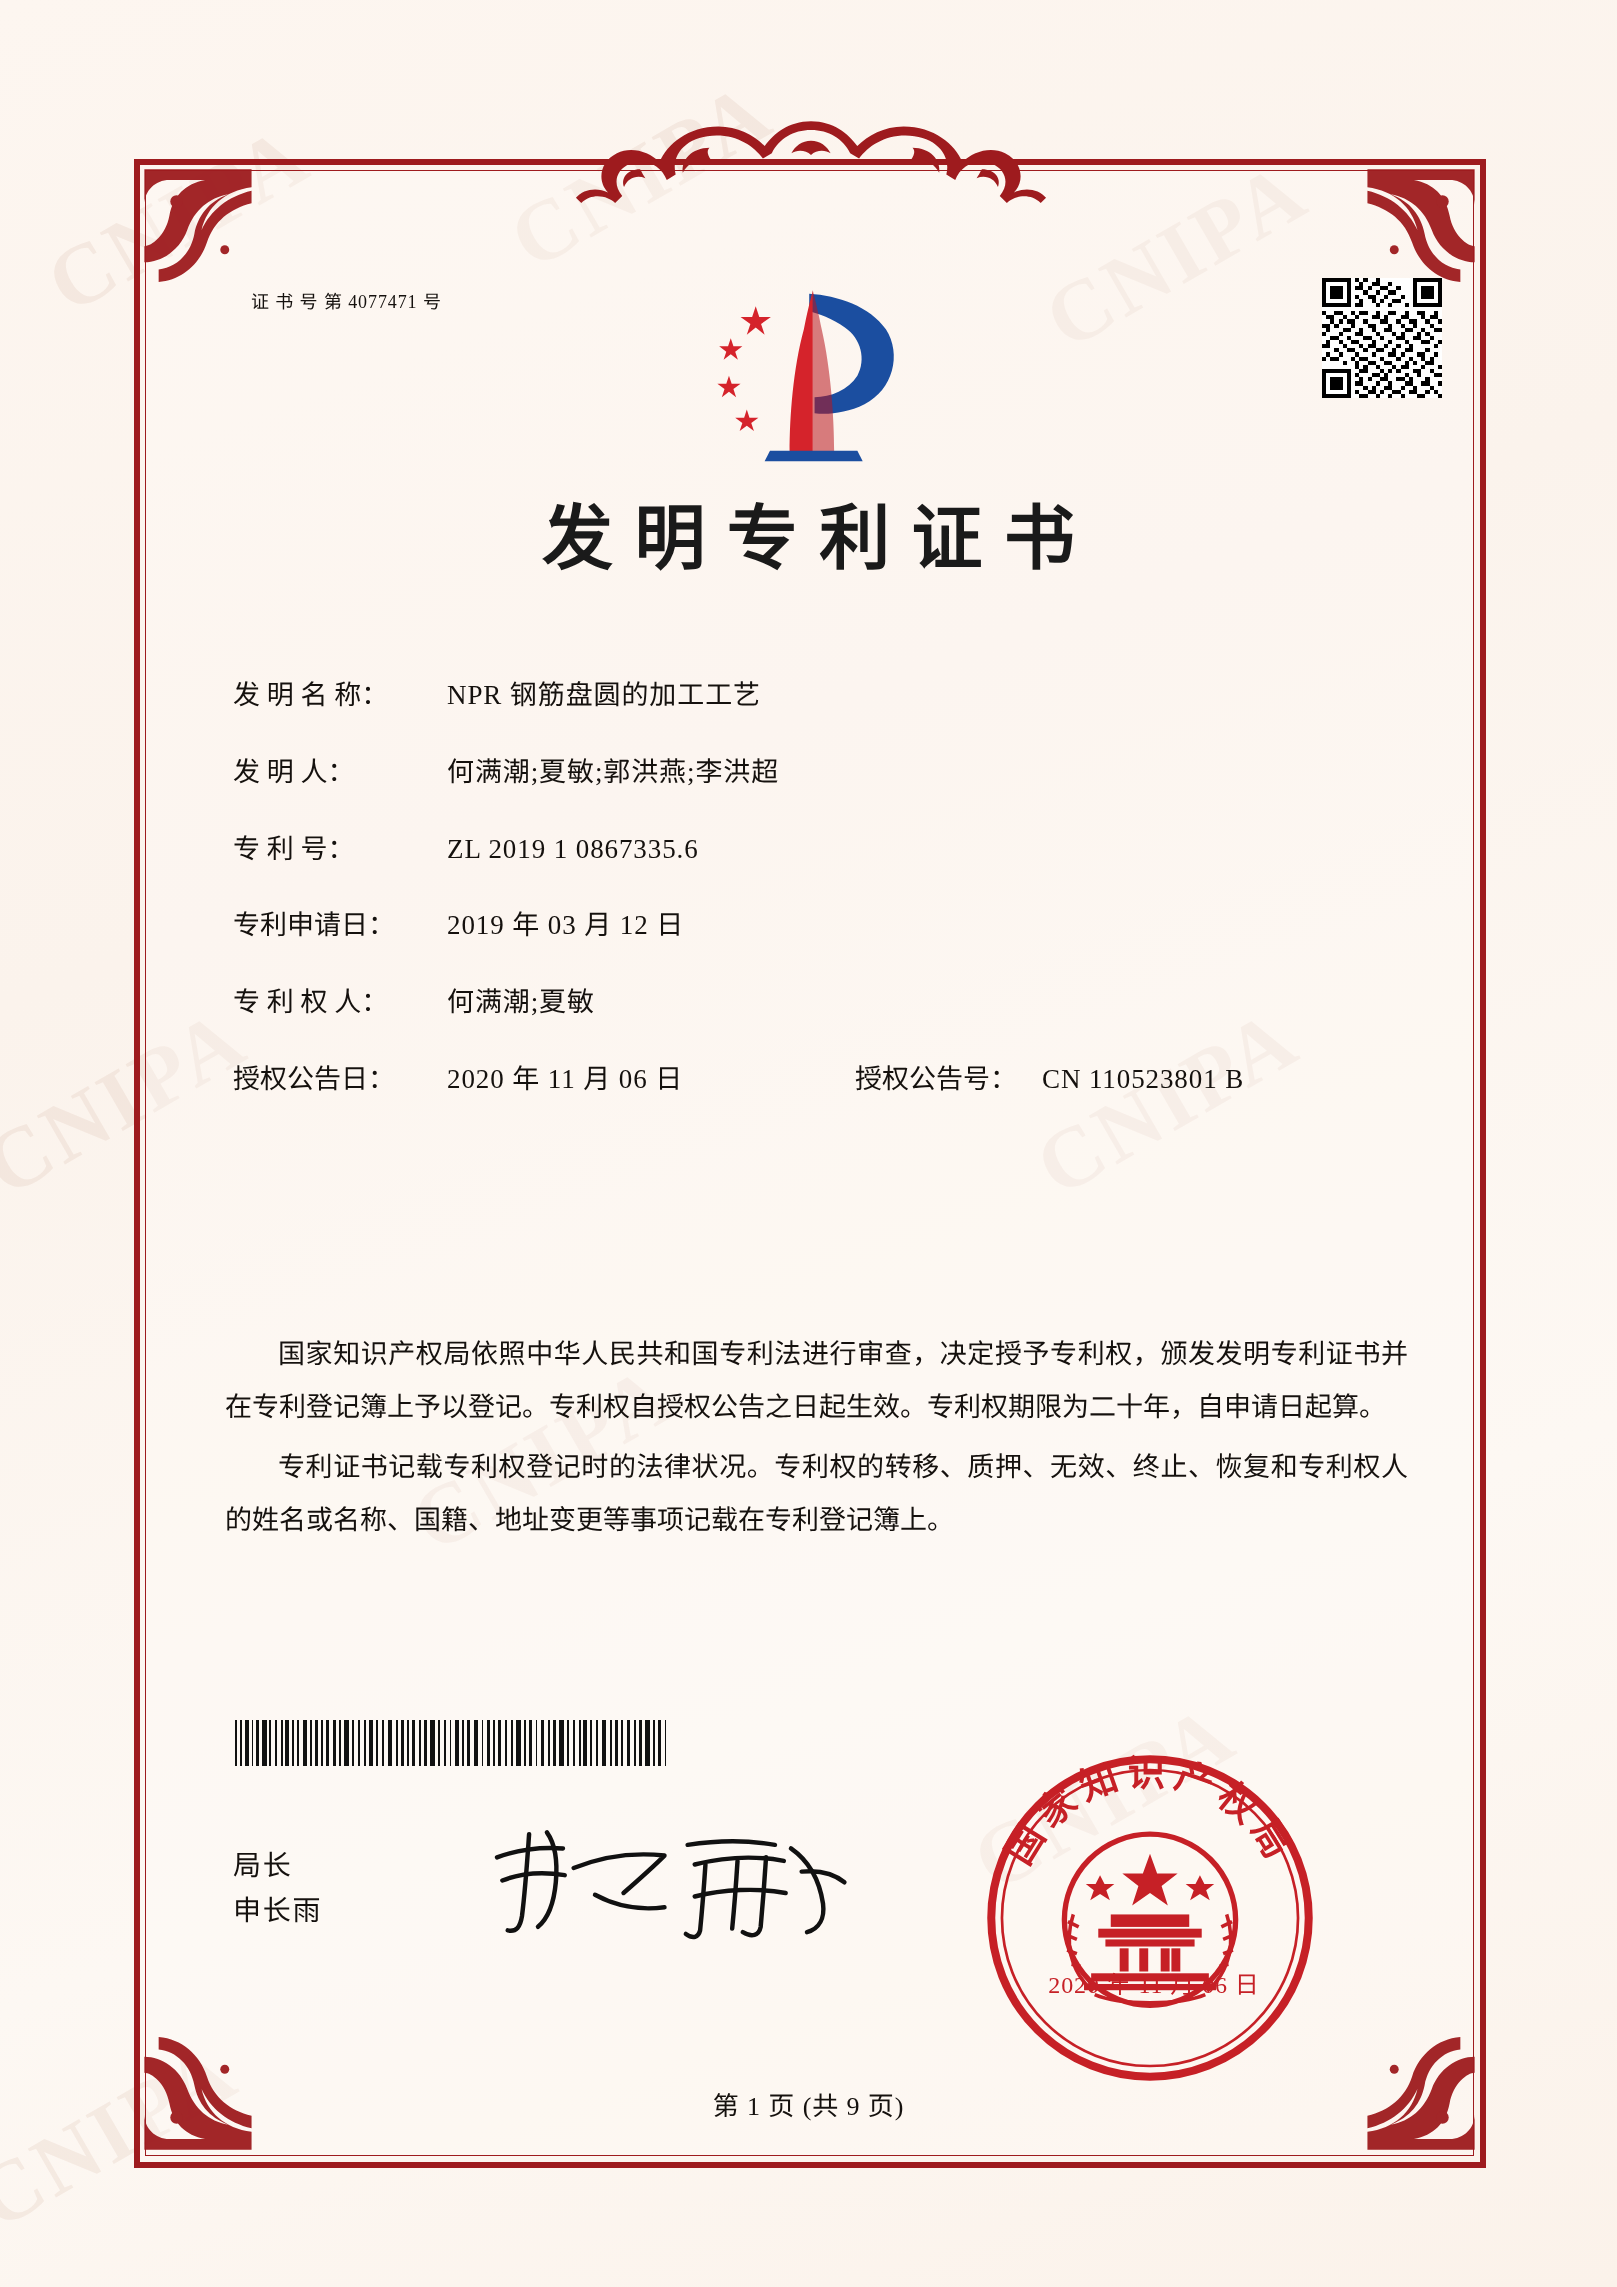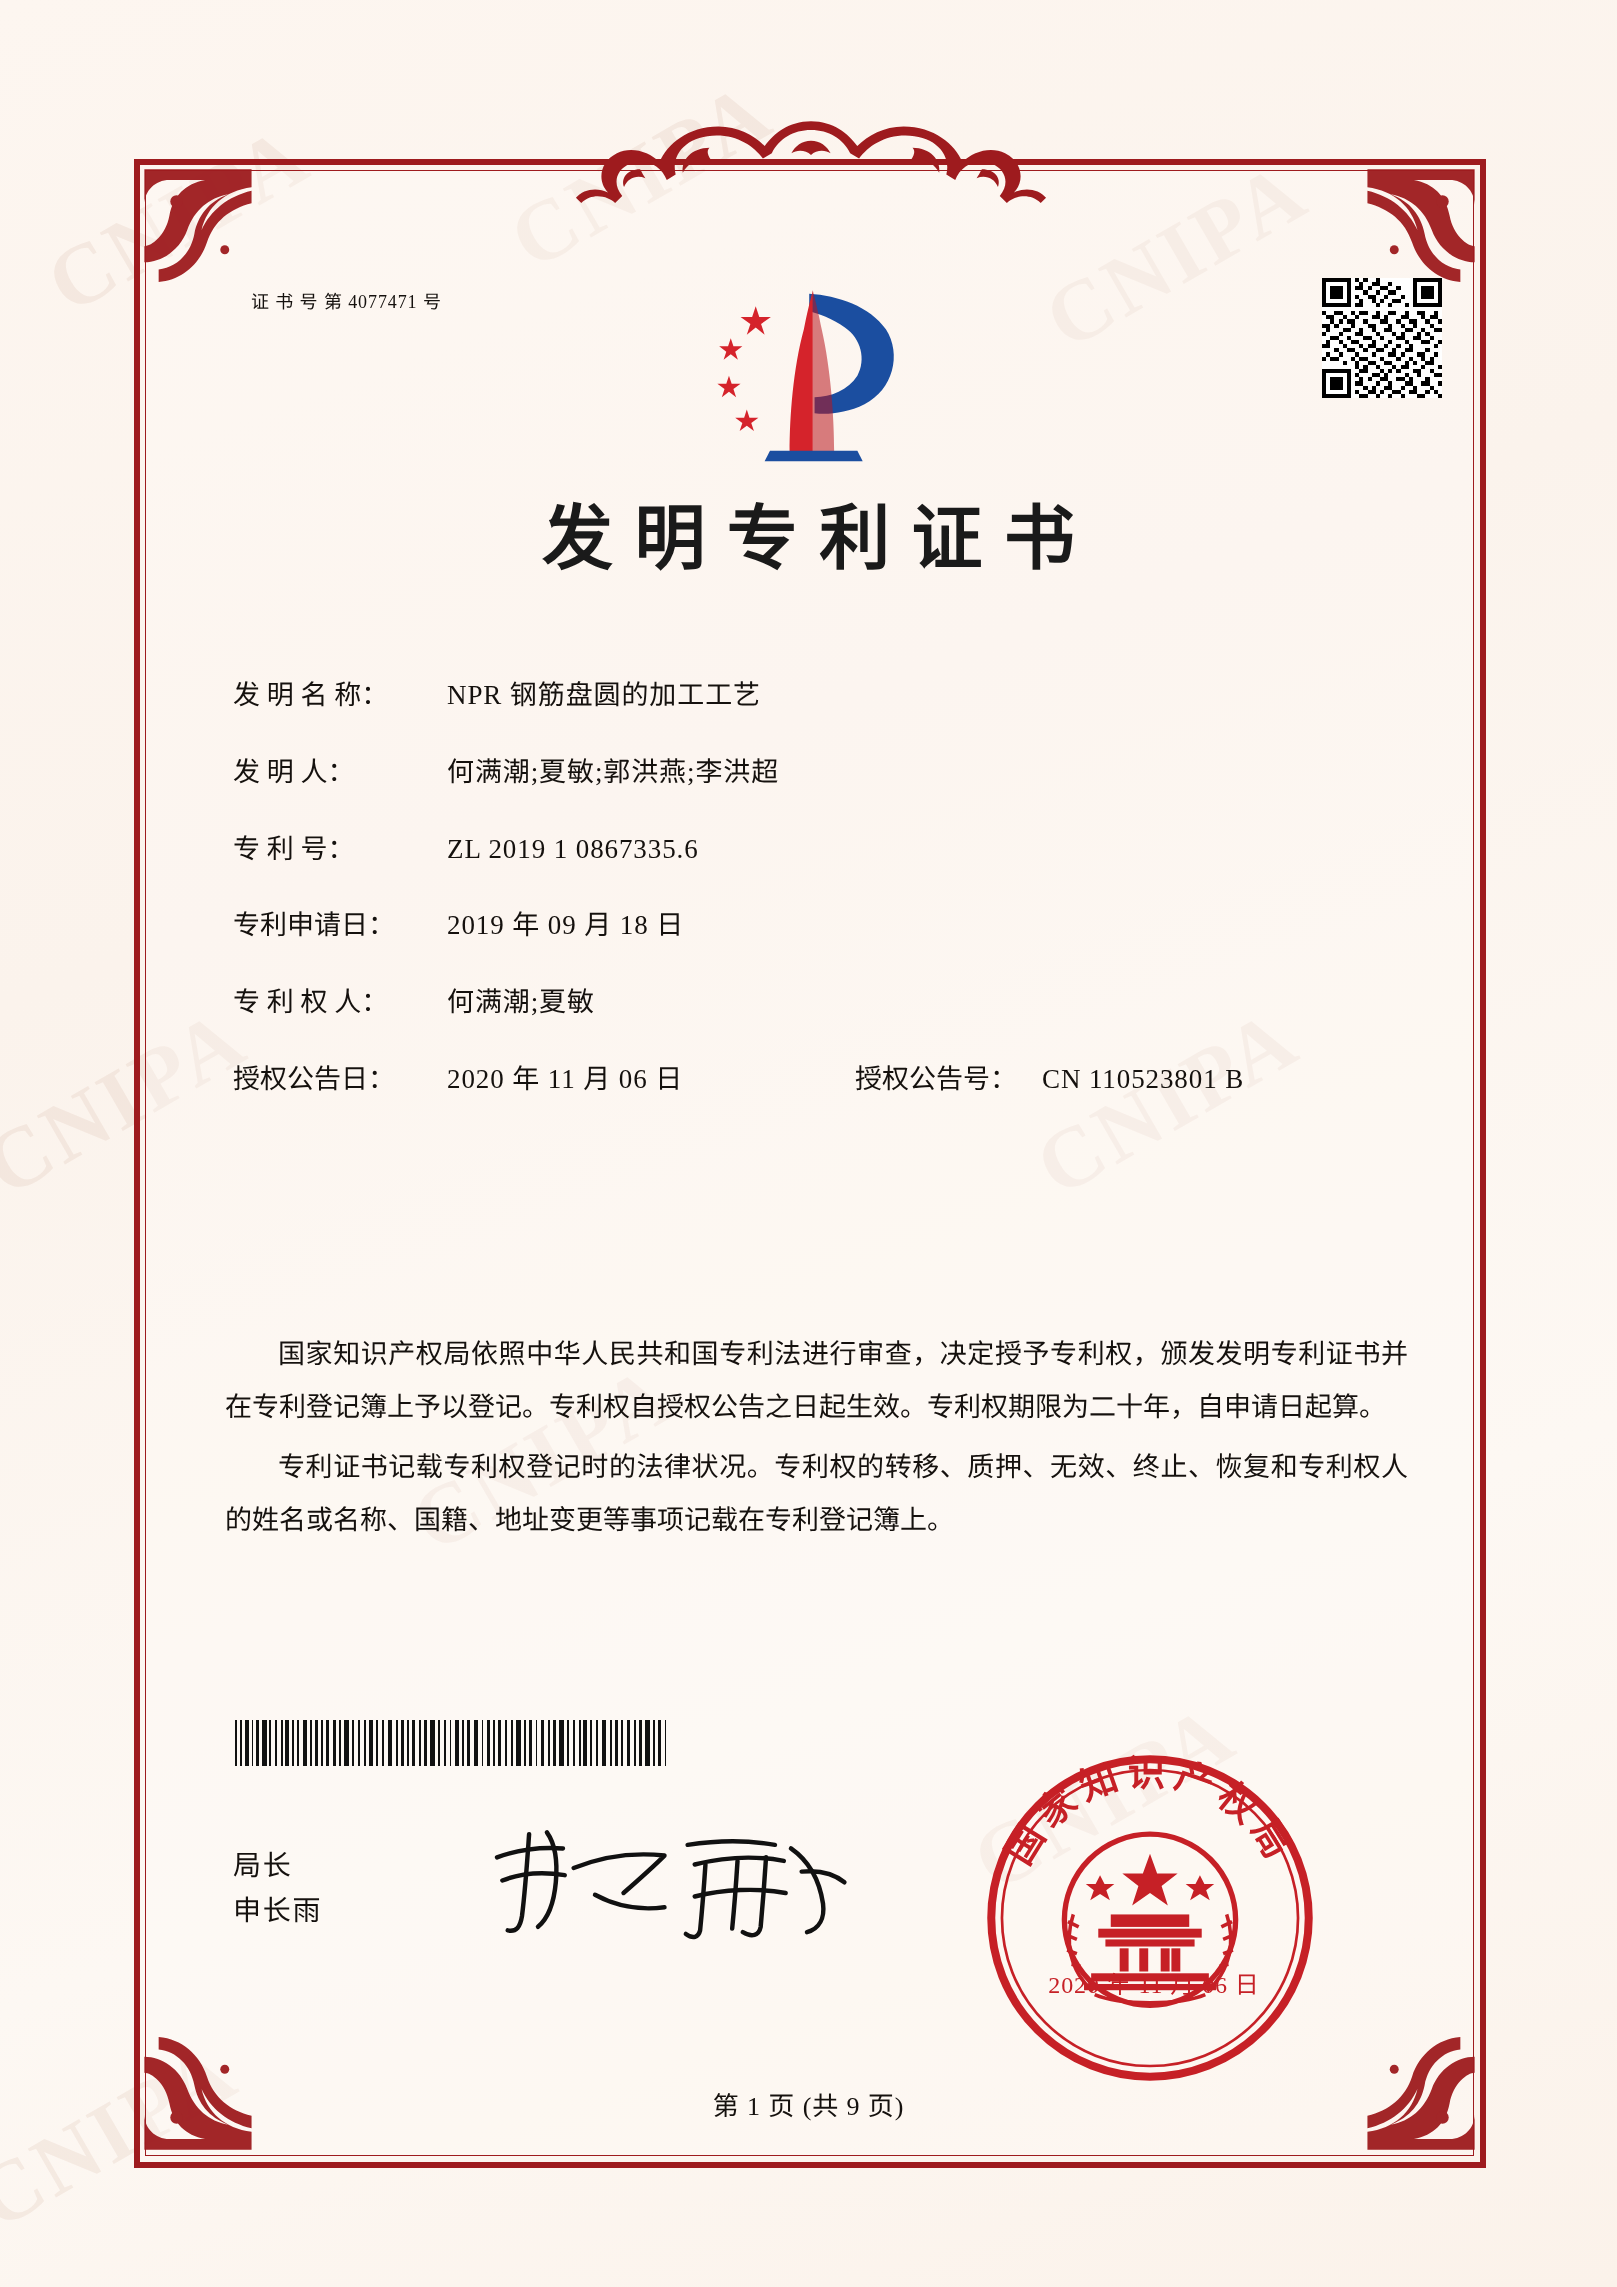--- a/index.html
+++ b/index.html
@@ -544,21 +544,21 @@
       <span class="field-value">何满潮;夏敏;郭洪燕;李洪超</span>
     </div>
 
     <div class="field-row">
       <span class="field-label">专     利     号：</span>
       <span class="field-value">ZL 2019 1 0867335.6</span>
     </div>
 
     <div class="field-row">
       <span class="field-label">专利申请日：</span>
-      <span class="field-value">2019 年 09 月 18 日</span>
+      <span class="field-value">2019 年 03 月 12 日</span>
     </div>
 
     <div class="field-row">
       <span class="field-label">专 利 权 人：</span>
       <span class="field-value">何满潮;夏敏</span>
     </div>
 
 
     <div class="field-row dual">
       <span class="field-label">授权公告日：</span>

